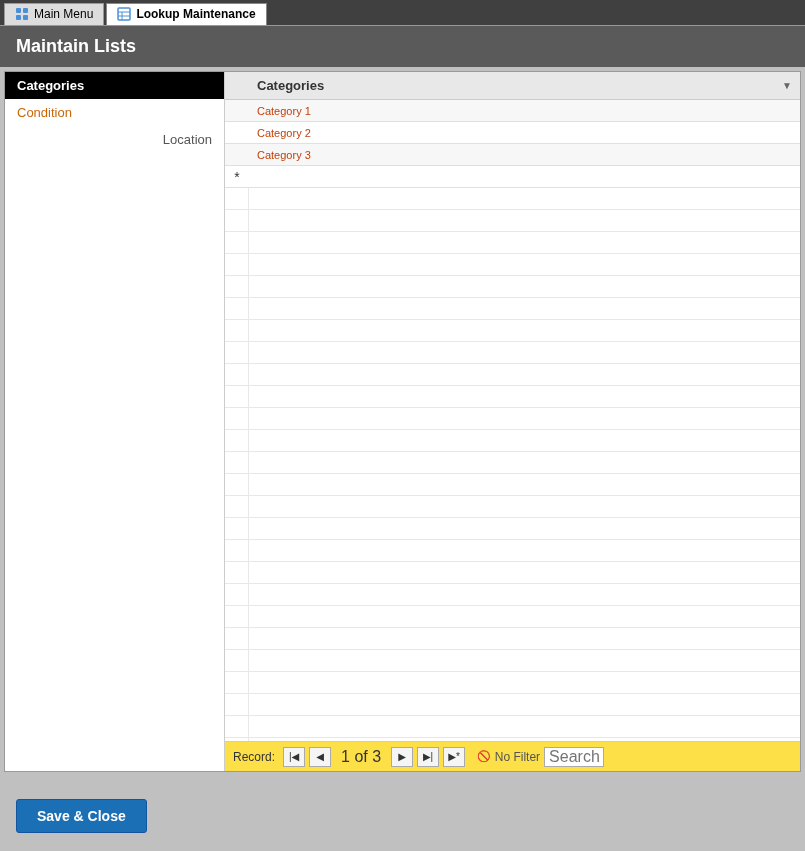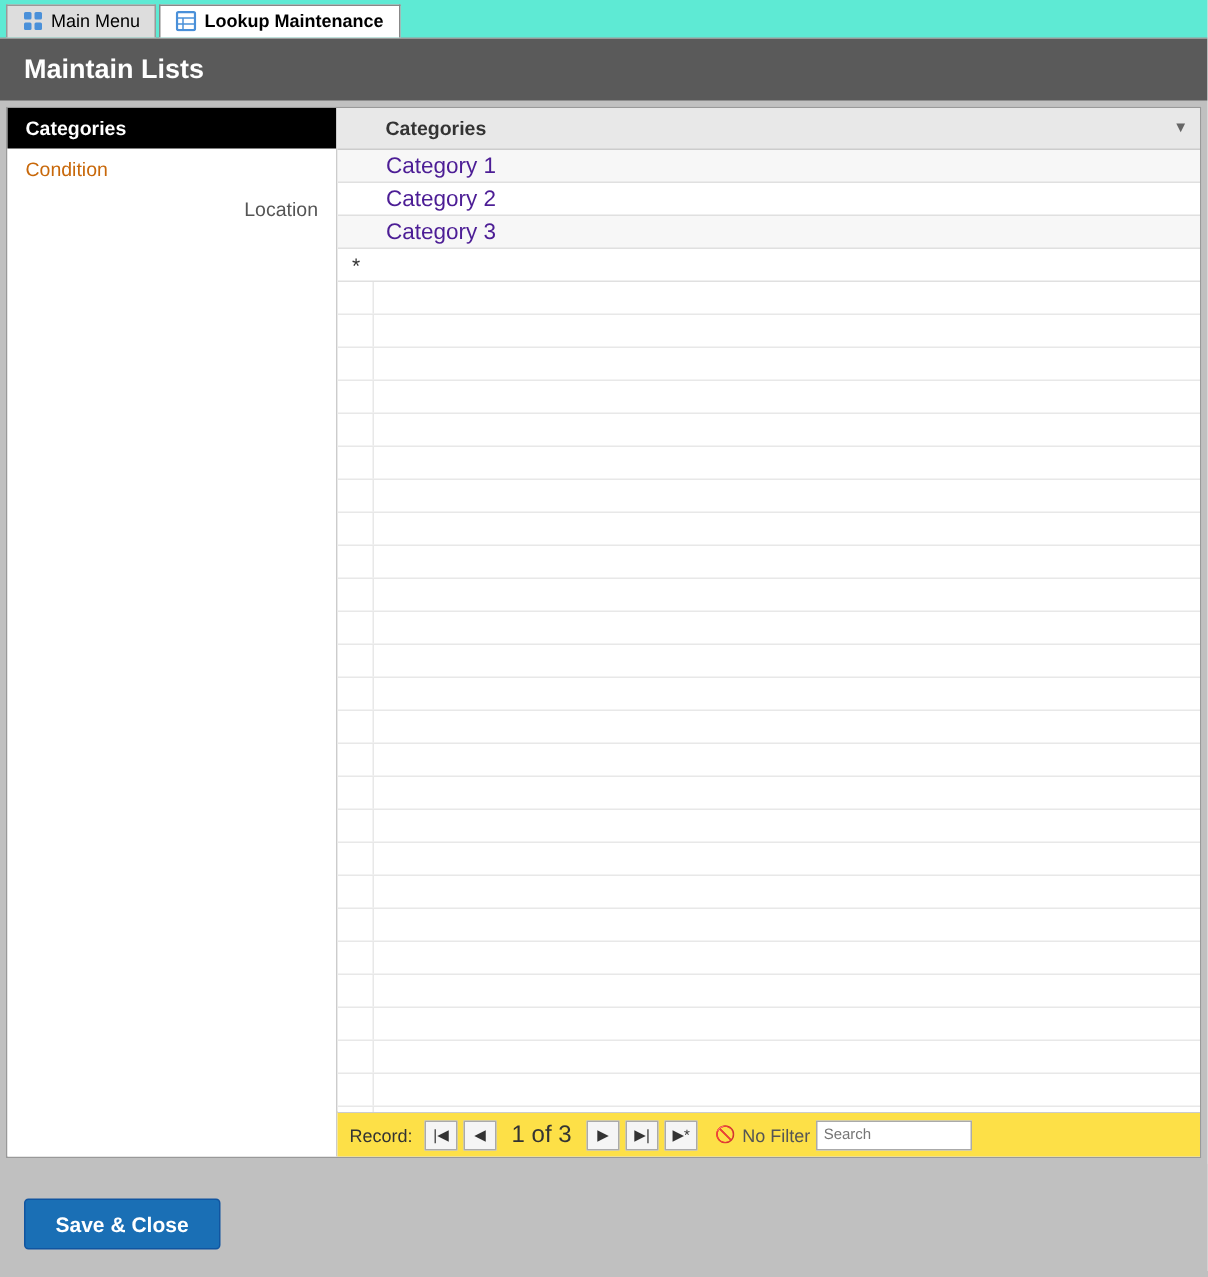--- a/index.html
+++ b/index.html
@@ -9,21 +9,21 @@
       background: #c0c0c0;
       width: 805px;
       height: 851px;
       overflow: hidden;
     }
 
     
     .tab-bar {
       display: flex;
       align-items: center;
-      background: #5eead4;
+      background: #404040;
       border-bottom: 1px solid #999;
       height: 26px;
       padding: 2px 4px 0 4px;
       gap: 2px;
     }
     .tab {
       display: flex;
       align-items: center;
       padding: 3px 10px;
       border: 1px solid #999;
@@ -138,22 +138,22 @@
     .row-marker {
       width: 24px;
       min-width: 24px;
       text-align: center;
       font-size: 12px;
       color: #333;
     }
     .row-cell {
       flex: 1;
       padding: 2px 8px;
-      font-size: 15px;
-      color: #4c1d95;
+      font-size: 11px;
+      color: #c2410c;
     }
     .new-row {
       display: flex;
       align-items: center;
       height: 22px;
       border-bottom: 1px solid #e0e0e0;
       background: #fff;
     }
     .new-row-marker {
       width: 24px;
@@ -223,22 +223,22 @@
     .nav-filter {
       display: flex;
       align-items: center;
       gap: 4px;
       margin-left: 8px;
     }
     .nav-search {
       height: 20px;
       border: 1px solid #aaa;
       padding: 0 4px;
-      font-size: 10px;
-      width: 104px;
+      font-size: 16px;
+      width: 60px;
     }
 
     
     .bottom-bar {
       height: 80px;
       background: #c0c0c0;
       display: flex;
       align-items: center;
       padding: 0 16px;
     }

